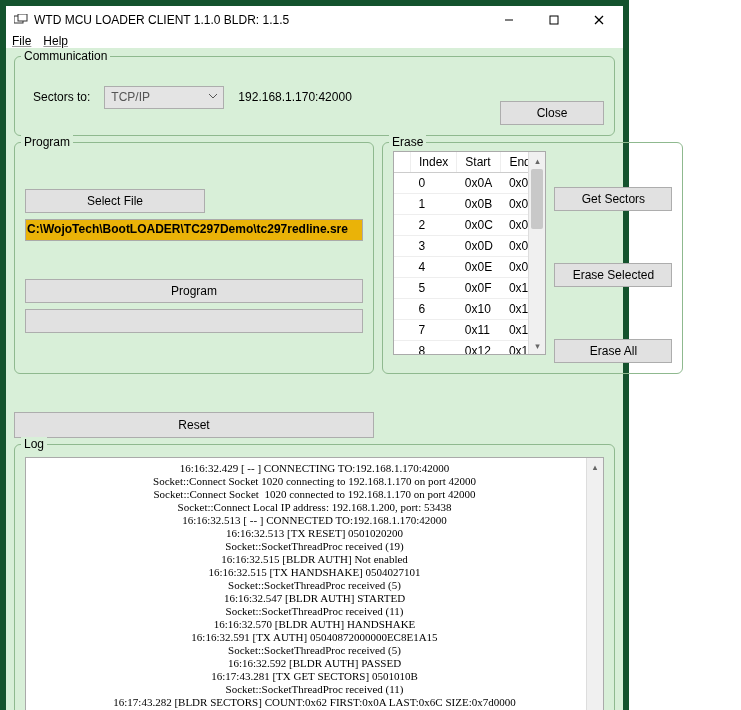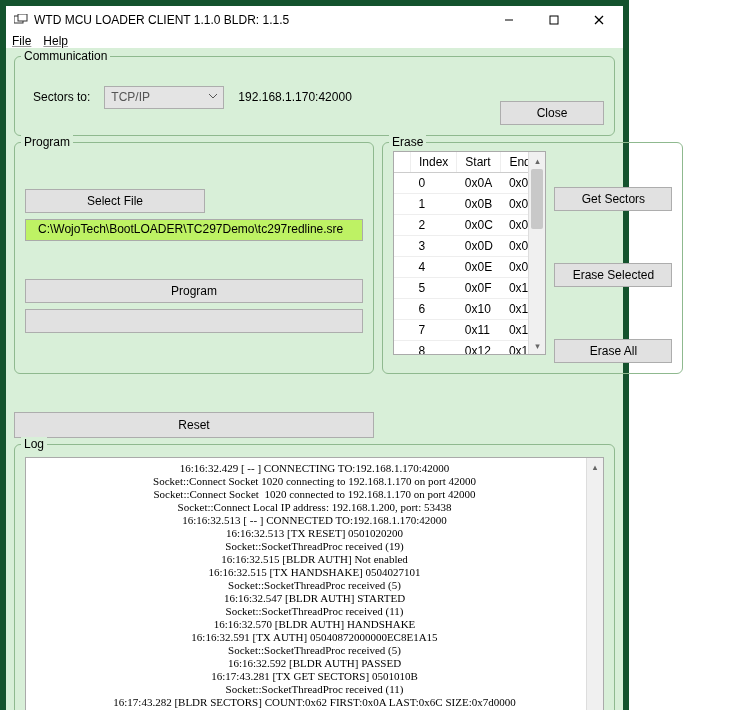--- a/index.html
+++ b/index.html
@@ -105,26 +105,27 @@
   .mid-row {
     display: flex;
     gap: 8px;
   }
   .program-group { flex: 0 0 360px; }
   .erase-group { flex: 1; display: flex; gap: 8px; }
   .prog-btns { display: flex; flex-direction: column; gap: 6px; margin-top: 6px; }
   .prog-btns .btn-wide { height: 24px; }
   .file-path {
     height: 22px;
-    background: #bef264;
+    background: #eab308;
     border: 1px solid #aaa;
-    padding: 2px 12px;
+    padding: 2px 1px;
     font-size: 12px;
     overflow: hidden;
     white-space: nowrap;
+    font-weight: bold;
   }
   .select-file-btn { width: 180px; }
   .empty-btn { height: 24px; background: #e1e1e1; border:1px solid #adadad;}
   .reset-btn { height: 26px; }
   .erase-table-wrap {
     flex: 1;
     background: #fff;
     border: 1px solid #aaa;
     height: 204px;
     overflow: hidden;

